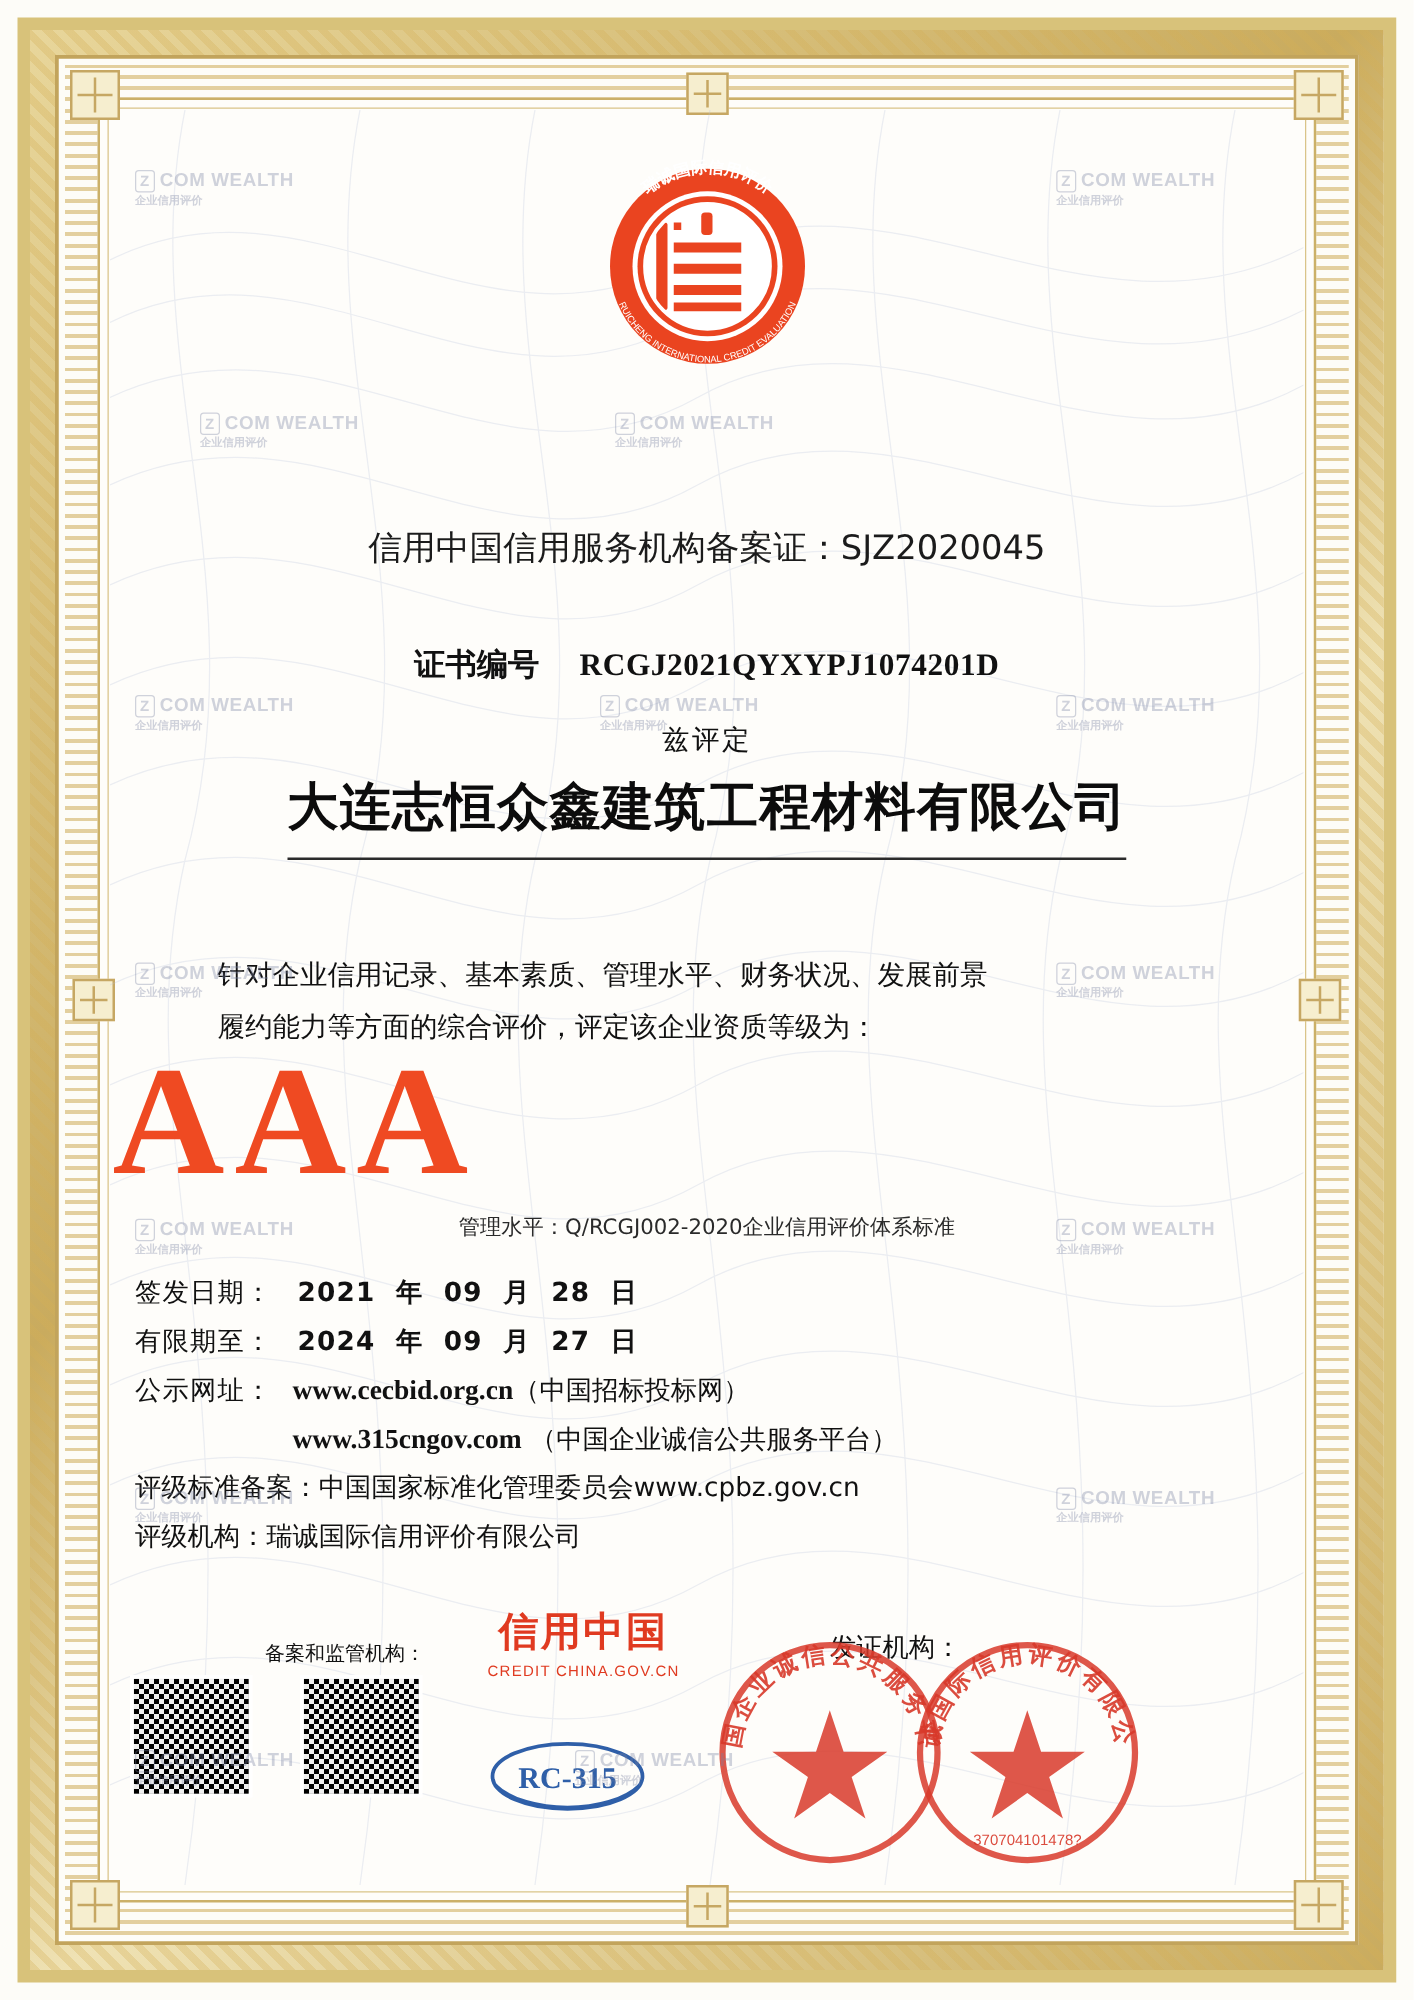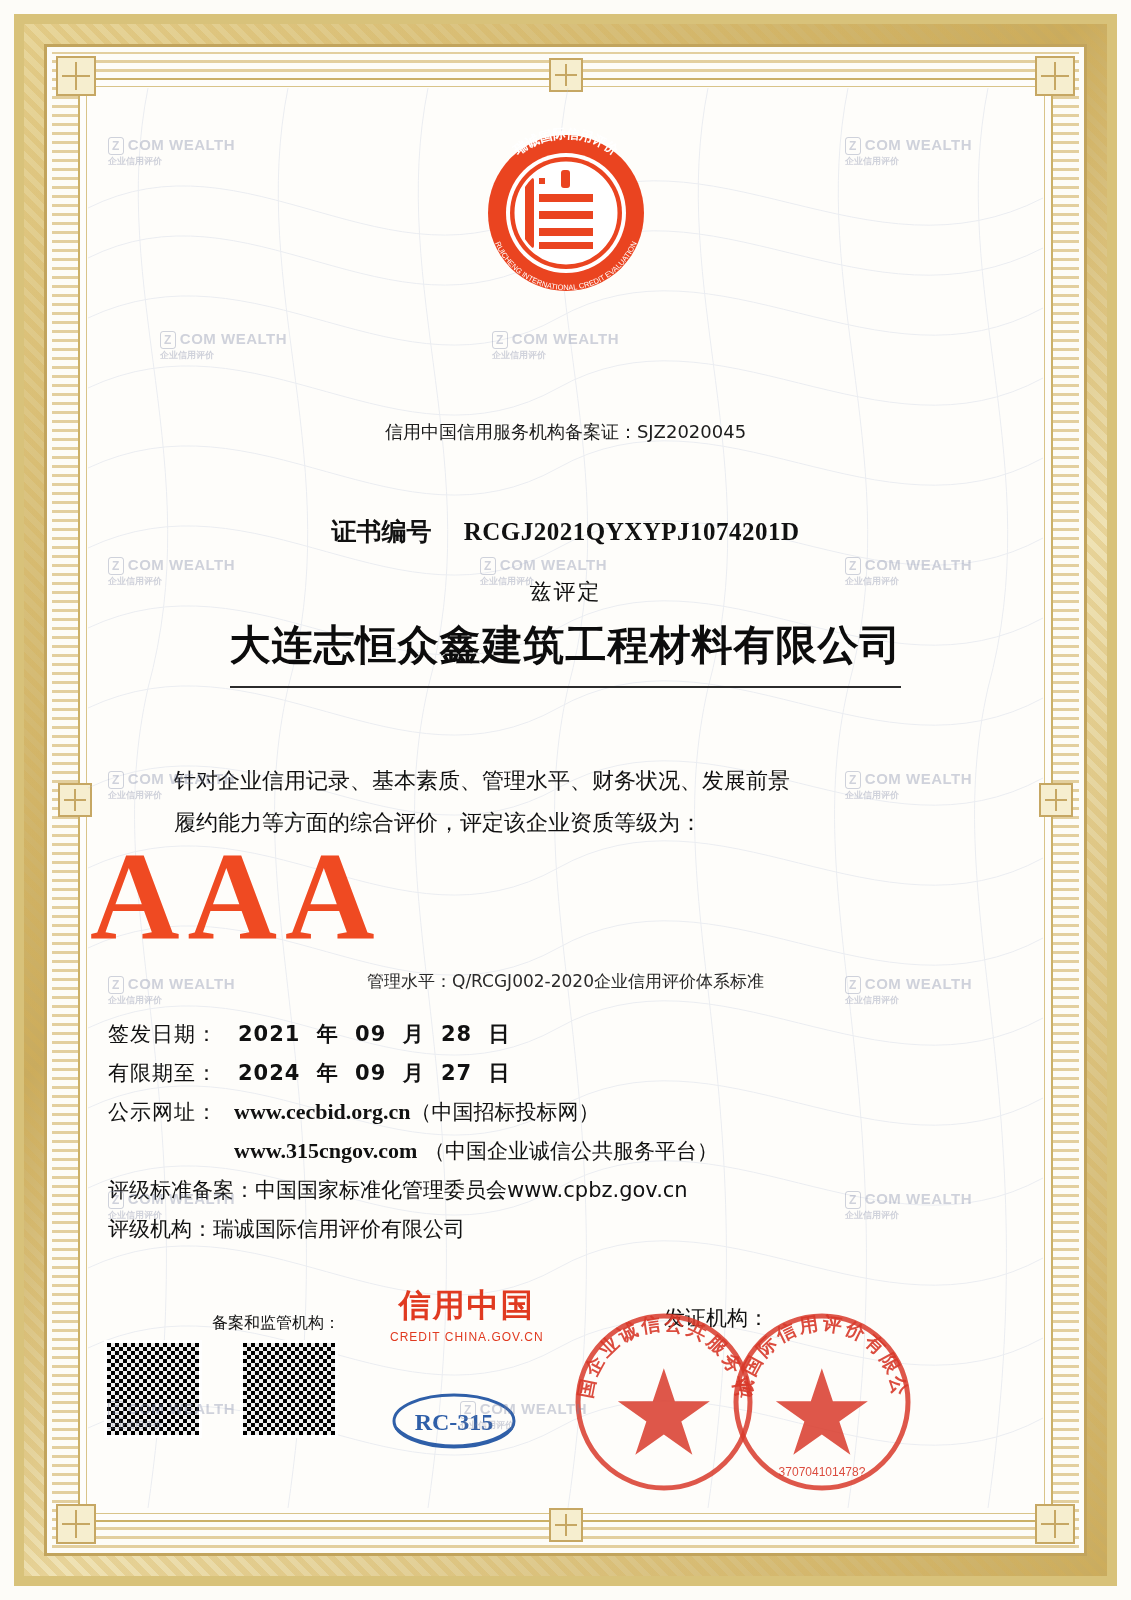--- a/index.html
+++ b/index.html
@@ -133,21 +133,21 @@
     letter-spacing: 2px;
     color: #e8431f;
     text-shadow: 2px 2px 0 rgba(160,30,10,0.25);
   }
 
   .subtitle {
     position: absolute;
     top: 330px;
     left: 0; right: 0;
     text-align: center;
-    font-size: 18px;
+    font-size: 27px;
     color: #1b1b1b;
     font-family: "DejaVu Sans", sans-serif;
   }
 
   .cert-no-row {
     position: absolute;
     top: 425px;
     left: 0; right: 0;
     text-align: center;
     font-size: 25px;

